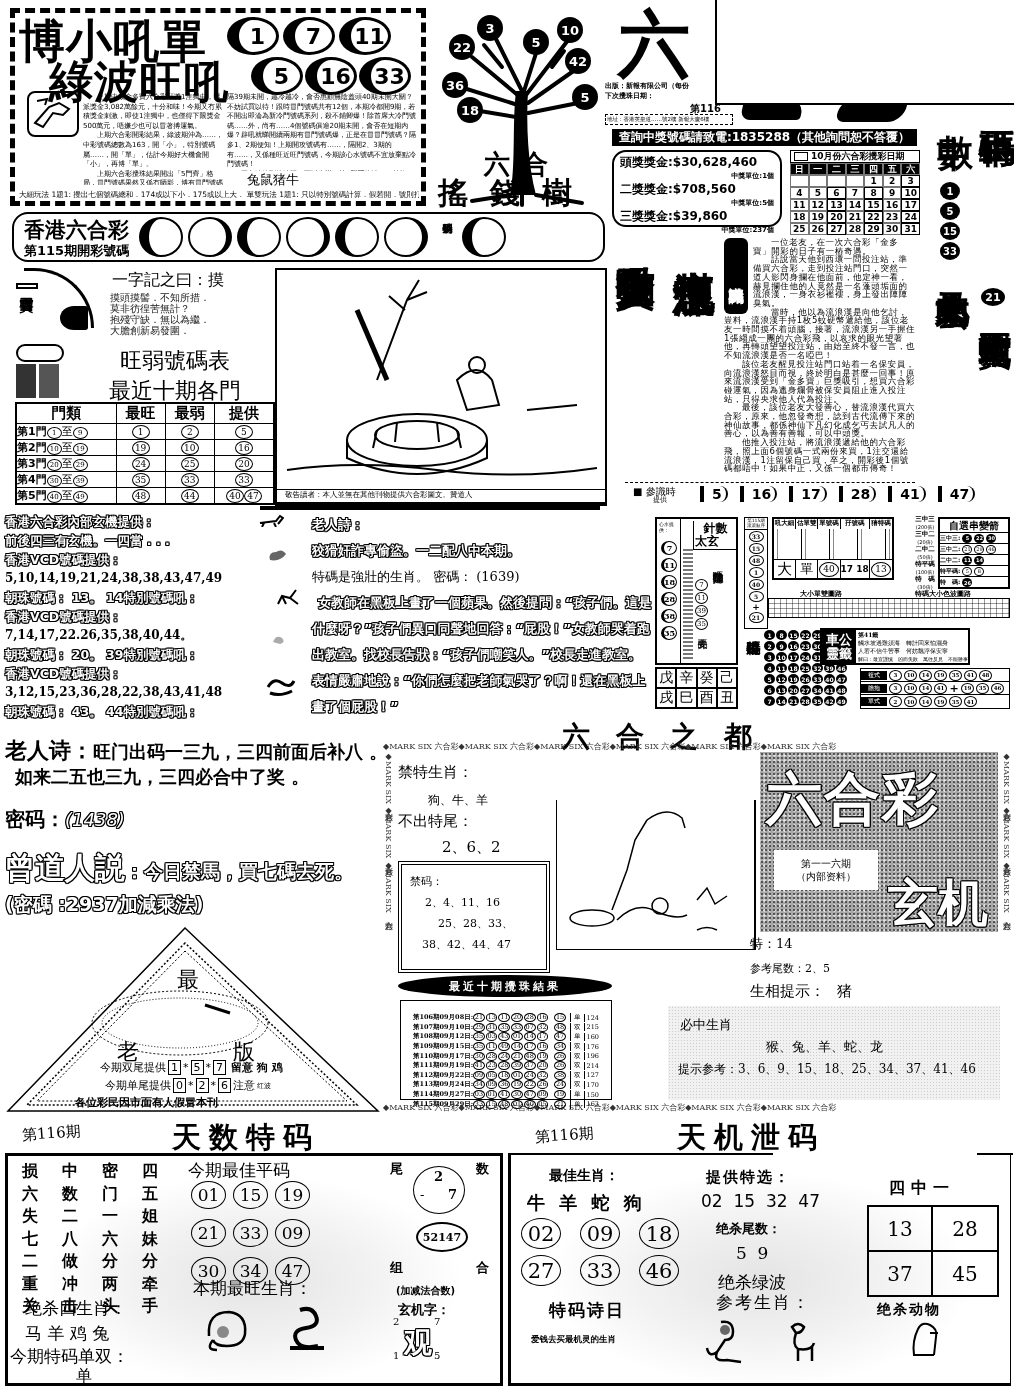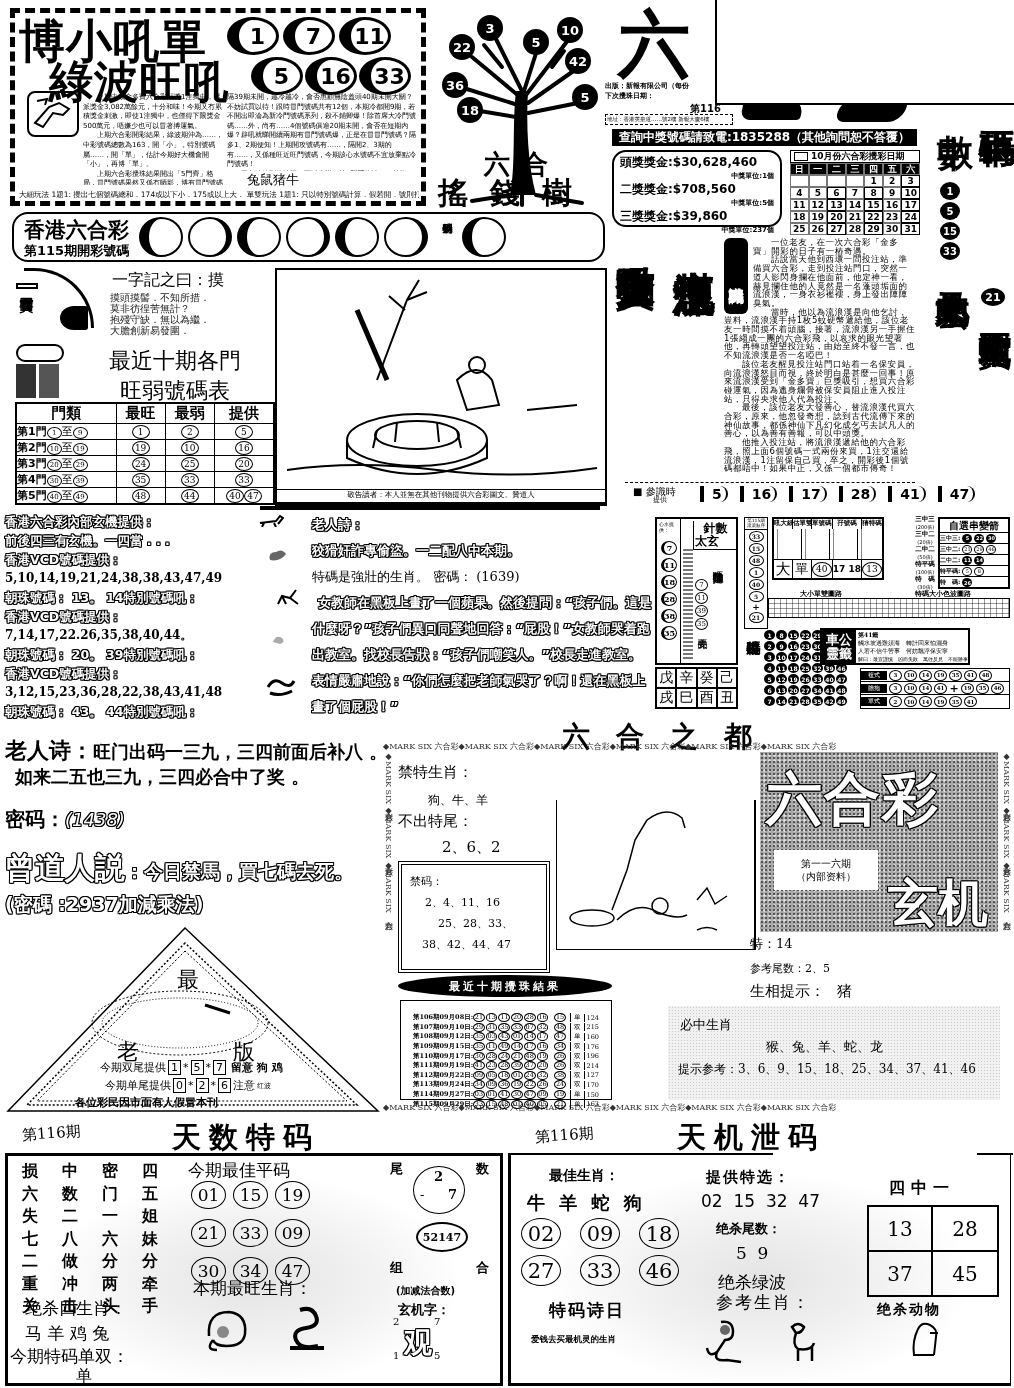--- a/index.html
+++ b/index.html
@@ -237,22 +237,22 @@
 </div>
 
 <div class="a" style="left:16px;top:344px;width:48px;height:55px">
   <div style="height:18px;border:2px solid #000;border-radius:10px"></div>
   <div style="display:flex;gap:3px;margin-top:2px">
       <div style="width:20px;height:34px;background:#333"></div>
       <div style="width:20px;height:34px;background:#555"></div>
     </div>
 </div>
 <div class="a" style="left:80px;top:346px;text-align:center;width:190px">
+  <div style="font-size:22px">旺弱號碼表</div>
   <div style="font-size:22px">最近十期各門</div>
-  <div style="font-size:22px">旺弱號碼表</div>
 </div>
 <table class="a gt" style="left:15px;top:402px;width:260px;border-collapse:collapse;border:2px solid #000">
   <tbody>
       <tr>
     <th style="width:100px">門類</th>
     <th>最旺</th>
     <th>最弱</th>
     <th>提供</th>
   </tr>
   <tr>
@@ -296,21 +296,21 @@
       <ellipse cx="140" cy="170" rx="70" ry="26"></ellipse>
         <ellipse cx="140" cy="165" rx="42" ry="14"></ellipse>
       <path d="M70 170 L70 188 Q140 220 210 188 L210 170"></path>
       <path d="M100 160 L96 178 M120 152 L118 172 M160 152 L162 172 M180 160 L184 178"></path>
       <path d="M180 110 Q200 90 215 110 L222 135 L190 140 Z"></path>
         <circle cx="200" cy="95" r="8"></circle>
       <path d="M10 200 Q80 190 160 200 T320 198"></path>
         <path d="M250 140 L300 135"></path>
     </g>
   </svg>
-  <div class="a" style="left:0;bottom:0;width:100%;height:13px;font-size:7.5px;display:flex;justify-content:center;padding:0 8px;border-top:1px solid #000">
+  <div class="a" style="left:0;bottom:0;width:100%;height:13px;font-size:7.5px;display:flex;justify-content:flex-start;padding:0 8px;border-top:1px solid #000">
     <span>敬告讀者：本人並無在其他刊物提供六合彩圖文。</span>
     <span>贊道人</span>
   </div>
 </section>
 
 <div class="a" style="left:5px;top:512px;width:255px;font-size:12.5px;line-height:19px;white-space:nowrap">
   <div class="b ol">香港六合彩內部玄機提供：</div>
   <div class="b ol">前後四三有玄機。一四當 . . .</div>
   <div class="b ol">香港VCD號碼提供：</div>
   <div class="b sf" style="font-size:12px">5,10,14,19,21,24,38,38,43,47,49</div>
@@ -389,21 +389,21 @@
   <span class="cb b" style="width:15px;height:11px;font-size:6px;margin-top:1px">33</span>
   <span class="cb b" style="width:15px;height:11px;font-size:6px;margin-top:1px">15</span>
   <span class="cb b" style="width:15px;height:11px;font-size:6px;margin-top:1px">48</span>
   <span class="cb b" style="width:15px;height:11px;font-size:6px;margin-top:1px">1</span>
   <span class="cb b" style="width:15px;height:11px;font-size:6px;margin-top:1px">40</span>
   <span class="cb b" style="width:15px;height:11px;font-size:6px;margin-top:1px">5</span>
   <span class="b" style="font-size:9px;line-height:10px">+</span>
   <span class="cb b" style="width:15px;height:11px;font-size:6px">21</span>
 </div>
 
-<div class="a" style="left:772px;top:517px;width:112px;height:63px;border:2px solid #000;display:grid;grid-template-columns:repeat(5,1fr);grid-template-rows:10px 30px 19px">
+<div class="a" style="left:772px;top:517px;width:122px;height:63px;border:2px solid #000;display:grid;grid-template-columns:repeat(5,1fr);grid-template-rows:10px 30px 19px">
   <div class="b" style="font-size:6.5px;text-align:center;border-right:1px solid #000;white-space:nowrap;overflow:hidden">吼大細</div>
   <div class="b" style="font-size:6.5px;text-align:center;border-right:1px solid #000;white-space:nowrap;overflow:hidden">估單雙</div>
   <div class="b" style="font-size:6.5px;text-align:center;border-right:1px solid #000;white-space:nowrap;overflow:hidden">單號碼</div>
   <div class="b" style="font-size:6.5px;text-align:center;border-right:1px solid #000;white-space:nowrap;overflow:hidden">孖號碼</div>
   <div class="b" style="font-size:6.5px;text-align:center;white-space:nowrap;overflow:hidden">猜特碼</div>
   <div style="grid-column:1/6;background:repeating-linear-gradient(90deg,#fff 0 3px,#888 3px 4px,#fff 4px 27px,#000 27px 28px)"></div>
   <div class="sf fl" style="font-size:15px;border-top:1px solid #000;border-right:1px solid #000">大</div>
   <div class="sf fl" style="font-size:13px;border-top:1px solid #000;border-right:1px solid #000">單</div>
   <div class="fl" style="border-top:1px solid #000;border-right:1px solid #000">
       <span class="cb" style="width:20px;height:15px;font-size:9px">40</span>

